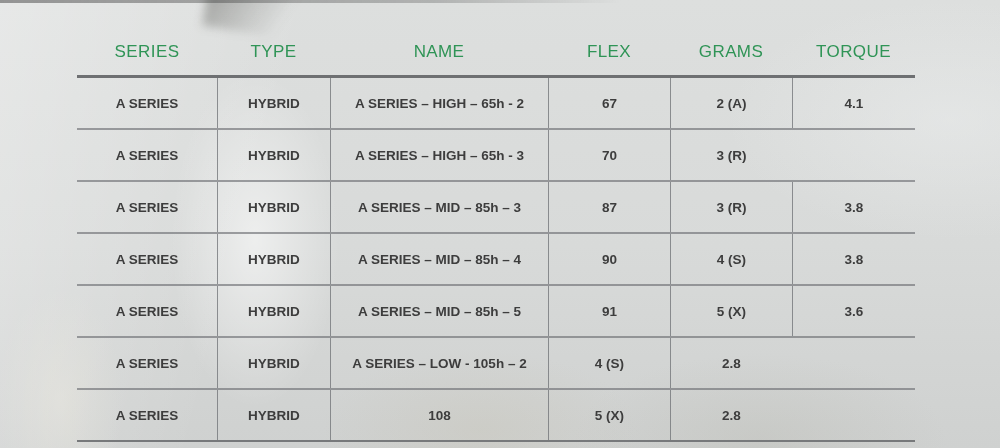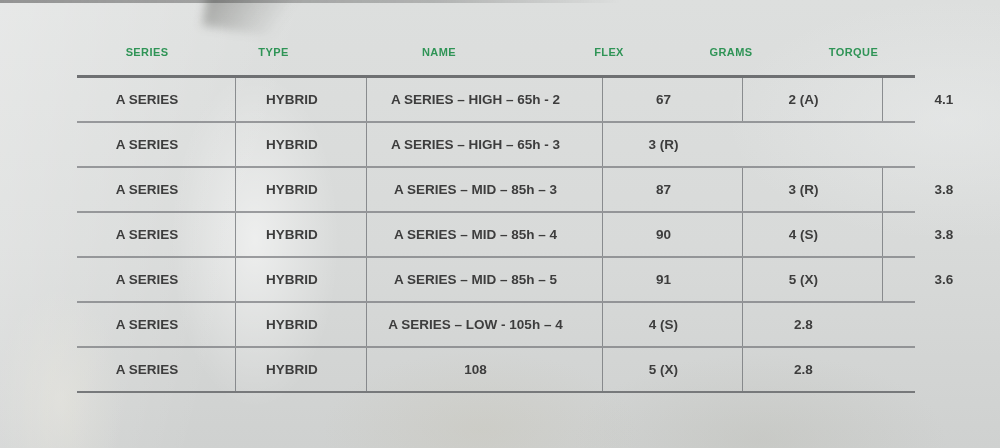--- a/index.html
+++ b/index.html
@@ -30,31 +30,30 @@
     background:linear-gradient(to right, rgba(45,45,45,0.45), rgba(45,45,45,0.25) 70%, rgba(45,45,45,0));
     filter:blur(0.5px);
   }
 
   .shaft-table{position:absolute;left:77px;top:28px;width:838px;z-index:1;}
   .thead{
     display:grid;grid-template-columns:140px 113px 218px 122px 122px 123px;
     height:47px;align-items:center;
   }
   .th{
-    text-align:center;font-size:11px;font-weight:bold;letter-spacing:0.4px;
+    text-align:center;font-size:17px;font-weight:normal;letter-spacing:0.4px;
     color:var(--header-green,#2f9456);
   }
   .tbody{
     border-top:3px solid var(--table-border,#6e7072);
     border-bottom:2px solid #77797b;
   }
   .tr{
     display:grid;grid-template-columns:140px 113px 218px 122px 122px 123px;
-    height:43px;
-    gap:18px;
+    height:50px;
   }
   .tr + .tr{border-top:2px solid rgba(110,112,116,0.65);}
   .td{
     display:flex;align-items:center;justify-content:center;
     font-size:13.5px;font-weight:bold;color:var(--cell-text,#3d3d3d);
     white-space:nowrap;overflow:hidden;
   }
   .td + .td{border-left:1.5px solid rgba(110,112,116,0.75);}
 </style>
 </head>
@@ -79,20 +78,21 @@
         <div class="td td-type">HYBRID</div>
         <div class="td td-name">A SERIES – HIGH – 65h - 2</div>
         <div class="td td-grams">67</div>
         <div class="td td-flex">2 (A)</div>
         <div class="td td-torque">4.1</div>
       </div>
       <div class="tr">
         <div class="td td-series">A SERIES</div>
         <div class="td td-type">HYBRID</div>
         <div class="td td-name">A SERIES – HIGH – 65h - 3</div>
+        <div class="td td-grams">70</div>
         <div class="td td-flex">3 (R)</div>
       </div>
       <div class="tr">
         <div class="td td-series">A SERIES</div>
         <div class="td td-type">HYBRID</div>
         <div class="td td-name">A SERIES – MID – 85h – 3</div>
         <div class="td td-grams">87</div>
         <div class="td td-flex">3 (R)</div>
         <div class="td td-torque">3.8</div>
       </div>
@@ -108,21 +108,21 @@
         <div class="td td-series">A SERIES</div>
         <div class="td td-type">HYBRID</div>
         <div class="td td-name">A SERIES – MID – 85h – 5</div>
         <div class="td td-grams">91</div>
         <div class="td td-flex">5 (X)</div>
         <div class="td td-torque">3.6</div>
       </div>
       <div class="tr">
         <div class="td td-series">A SERIES</div>
         <div class="td td-type">HYBRID</div>
-        <div class="td td-name">A SERIES – LOW - 105h – 4</div>
+        <div class="td td-name">A SERIES – LOW - 105h – 2</div>
         <div class="td td-flex">4 (S)</div>
         <div class="td td-torque">2.8</div>
       </div>
       <div class="tr">
         <div class="td td-series">A SERIES</div>
         <div class="td td-type">HYBRID</div>
         <div class="td td-grams">108</div>
         <div class="td td-flex">5 (X)</div>
         <div class="td td-torque">2.8</div>
       </div>

